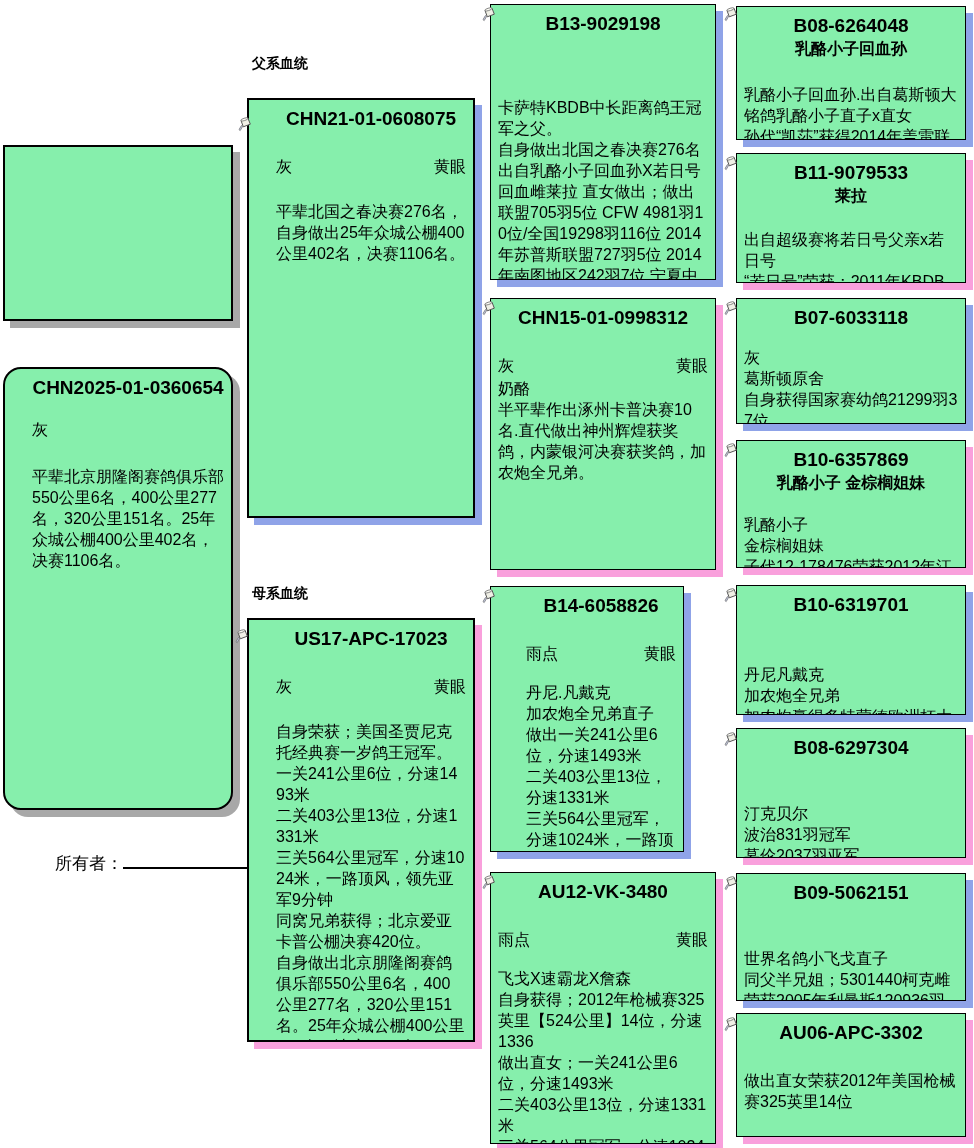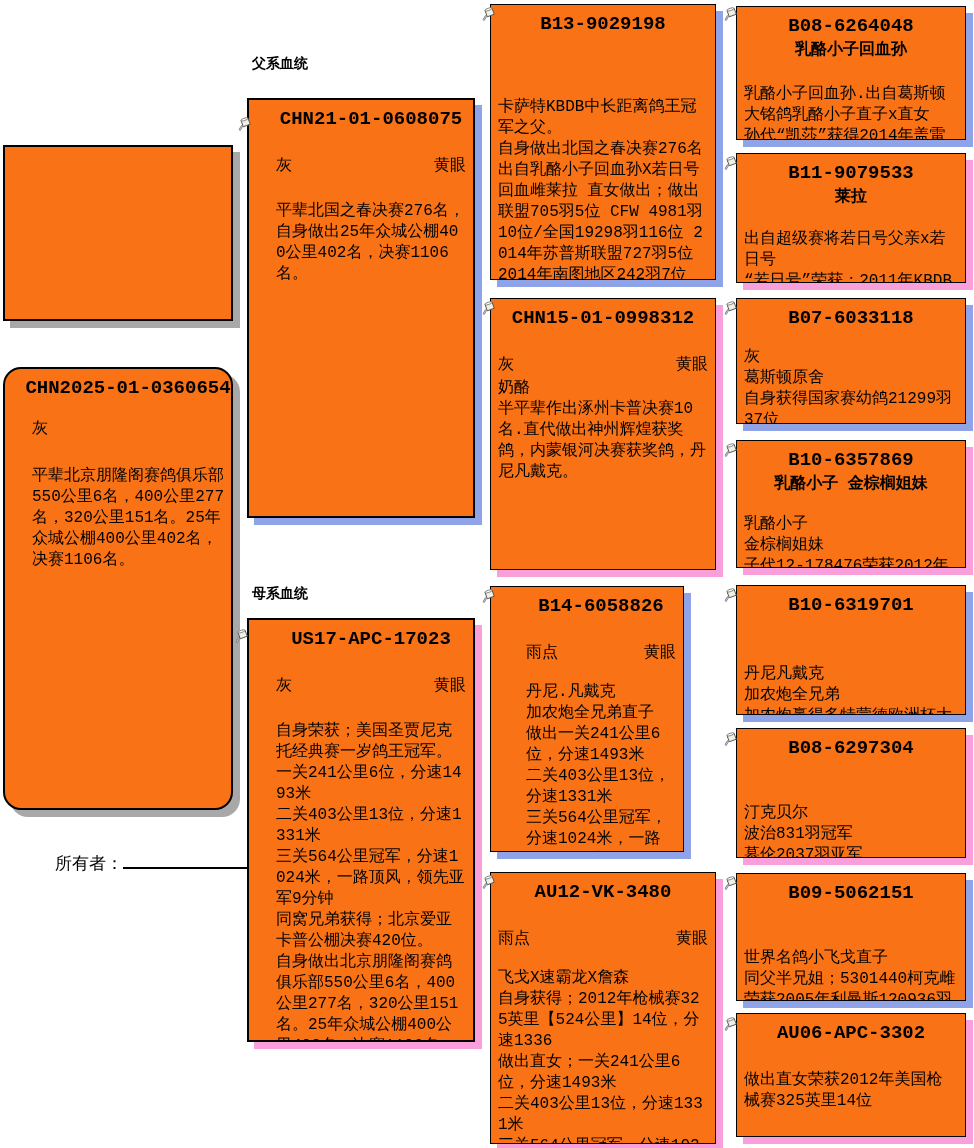--- a/index.html
+++ b/index.html
@@ -2,21 +2,21 @@
 <html><head>
 <meta charset="utf-8">
 <style>
   * { margin:0; padding:0; box-sizing:border-box; }
   html,body { background:#ffffff; }
   #page {
     position:relative; width:974px; height:1148px; overflow:hidden;
     background:#fff; font-family:"Liberation Sans","DejaVu Sans",sans-serif; color:#000;
   }
   .box {
-    position:absolute; background:#f97316; border:1px solid #000; overflow:hidden;font-family:Liberation Mono, monospace;
+    position:absolute; background:#86efac; border:1px solid #000; overflow:hidden;
   }
   .b2 { border-width:2px;padding-left:20px; }
   .sh-gray { box-shadow:7px 7px 0 #a8a8a8; }
   .sh-blue { box-shadow:7px 7px 0 #8fa3e8; }
   .sh-pink { box-shadow:7px 7px 0 #f9a0dc; }
   .box-title {
     font-weight:bold; font-size:19px; text-align:center; margin-top:8px;
     letter-spacing:0px; white-space:nowrap;
   }
   .box-subtitle {
@@ -95,21 +95,21 @@
 自身做出北国之春决赛276名出自乳酪小子回血孙X若日号回血雌莱拉 直女做出；做出联盟705羽5位 CFW 4981羽10位/全国19298羽116位 2014年苏普斯联盟727羽5位 2014年南图地区242羽7位 宁夏中卫决赛48同</div>
   </div>
 
   <div class="box sh-pink" style="left:490px; top:298px; width:226px; height:272px;">
     <div class="box-title">CHN15-01-0998312</div>
     <div class="trait-row mt26">
       <span>灰</span>
       <span>黄眼</span>
     </div>
     <div class="box-body mt2">奶酪
-半平辈作出涿州卡普决赛10名.直代做出神州辉煌获奖鸽，内蒙银河决赛获奖鸽，丹尼凡戴克。</div>
+半平辈作出涿州卡普决赛10名.直代做出神州辉煌获奖鸽，内蒙银河决赛获奖鸽，加农炮全兄弟。</div>
   </div>
 
   <div class="box sh-blue" style="left:490px; top:586px; width:194px; height:266px;padding-left:28px;">
     <div class="box-title">B14-6058826</div>
     <div class="trait-row mt26">
       <span>雨点</span>
       <span>黄眼</span>
     </div>
     <div class="box-body mt18">丹尼.凡戴克
 加农炮全兄弟直子

